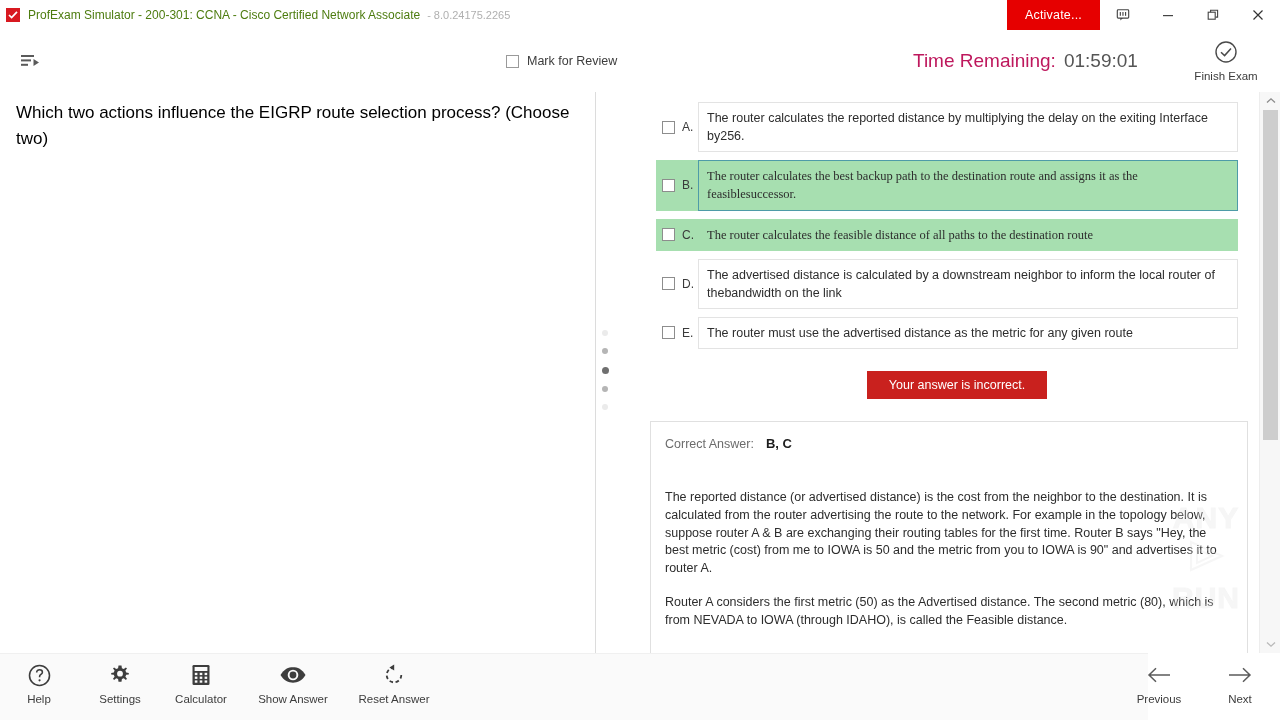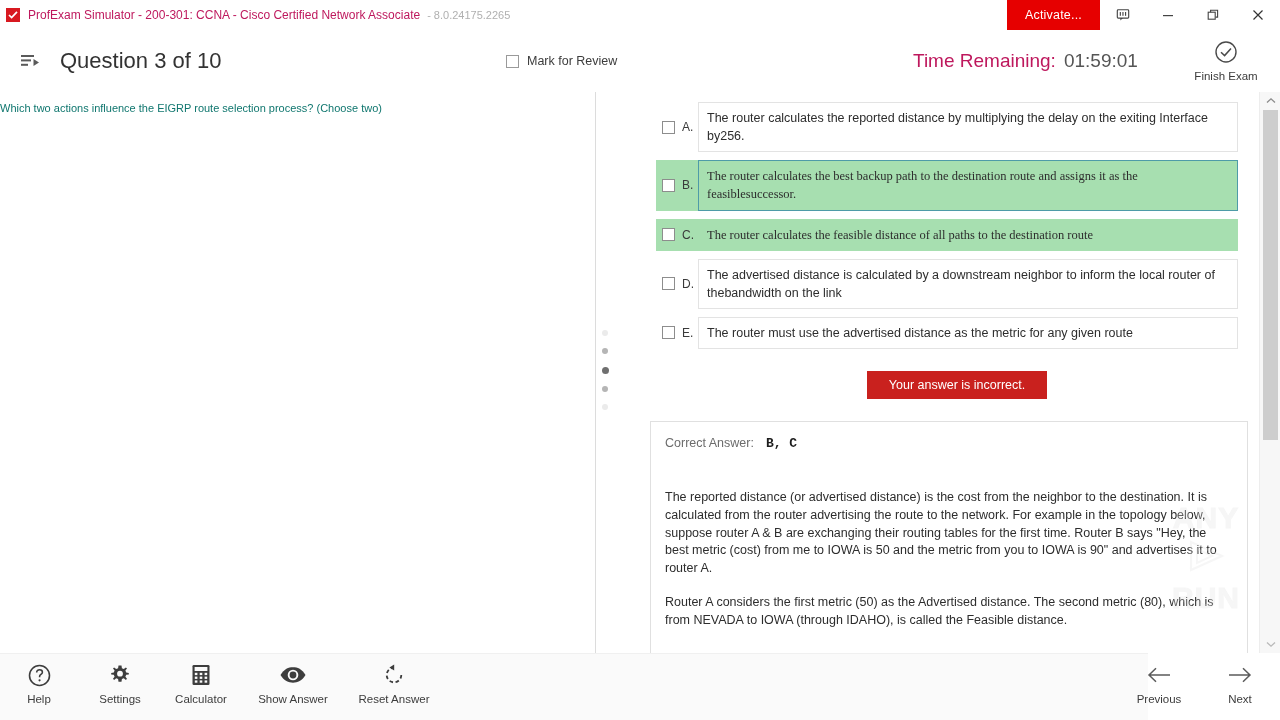--- a/index.html
+++ b/index.html
@@ -19,21 +19,21 @@
   }
   .app-icon {
     width: 14px; height: 14px;
     margin-left: 6px; margin-right: 8px;
     background: #d81920;
     display: flex; align-items: center; justify-content: center;
     position: relative; flex: 0 0 auto;
   }
   .app-icon svg { display: block; }
   .title-text {
-    font-size: 12px; color: #be185d;
+    font-size: 12px; color: #4d7c0f;
     white-space: nowrap;
   }
   .title-version {
     font-size: 11px; color: #b0b0b0;
     margin-left: 7px; white-space: nowrap;
   }
   .title-right {
     position: absolute; right: 0; top: 0;
     height: 30px; display: flex; align-items: stretch;
   }
@@ -111,22 +111,22 @@
 
   
   .left-pane {
     position: absolute; left: 0; top: 0;
     width: 596px; height: 561px;
     background: #fff;
     border-right: 1px solid #dcdcdc;
     overflow: hidden;
   }
   .question-text {
-    margin: 8px 16px 0 0;
-    font-size: 11px; color: #0f766e;
+    margin: 8px 16px 0 16px;
+    font-size: 17px; color: #000000;
     line-height: 1.5;
   }
 
   
   .splitter {
     position: absolute; left: 598px; top: 238px;
     width: 14px; height: 80px;
     display: flex; flex-direction: column;
     align-items: center; justify-content: space-between;
     cursor: col-resize;
@@ -210,21 +210,21 @@
     margin: 22px 10px 0 38px;
     border: 1px solid #e0e0e0;
     background: #fff;
     padding: 14px 14px 18px 14px;
     min-height: 260px;
   }
   .correct-answer-line {
     display: flex; align-items: baseline; gap: 12px;
   }
   .ca-label { font-size: 12.5px; color: #6c6c6c; }
-  .ca-value { font-size: 13px; color: #1d1d1d; font-weight: bold; font-family: Liberation Mono, monospace; }
+  .ca-value { font-size: 13px; color: #1d1d1d; font-weight: bold; }
   .explain-p {
     font-size: 12.5px; color: #2d2d2d;
     line-height: 1.42;
     margin-top: 38px;
   }
   .explain-p + .explain-p { margin-top: 16px; }
 
   
   .scrollbar {
     position: absolute; right: 0; top: 0;
@@ -319,21 +319,20 @@
 
 <div class="header">
   <span class="menu-icon">
     <svg width="22" height="18" viewBox="0 0 22 18">
       <rect x="1" y="3" width="13" height="2" fill="#5a5a5a"></rect>
       <rect x="1" y="7.4" width="10" height="2" fill="#5a5a5a"></rect>
       <rect x="1" y="11.8" width="7" height="2" fill="#5a5a5a"></rect>
       <path d="M13.5 7 L19 10.5 L13.5 14 Z" fill="#5a5a5a"></path>
     </svg>
   </span>
-  <span class="question-title">Question 3 of 10</span>
 
   <div class="mark-review">
     <span class="cb"></span>
     <span class="mark-review-label">Mark for Review</span>
   </div>
 
   <div class="timer-wrap">
     <span class="timer-label">Time Remaining:</span>
     <span class="timer-value">01:59:01</span>
   </div>

